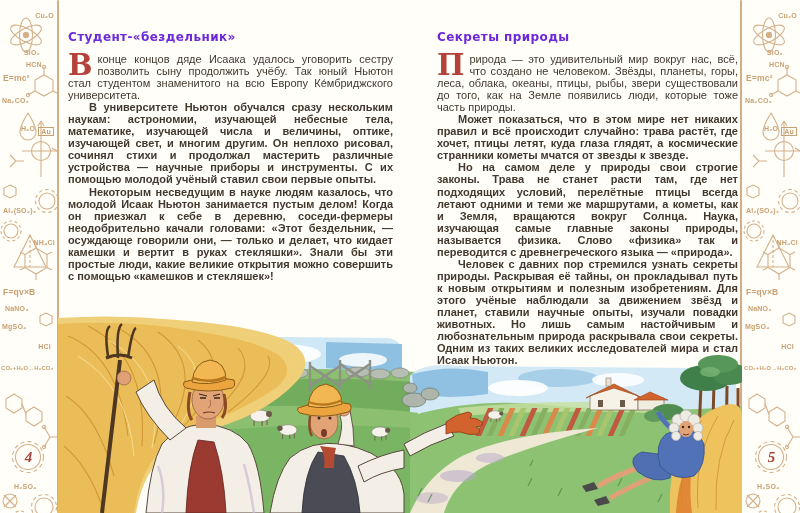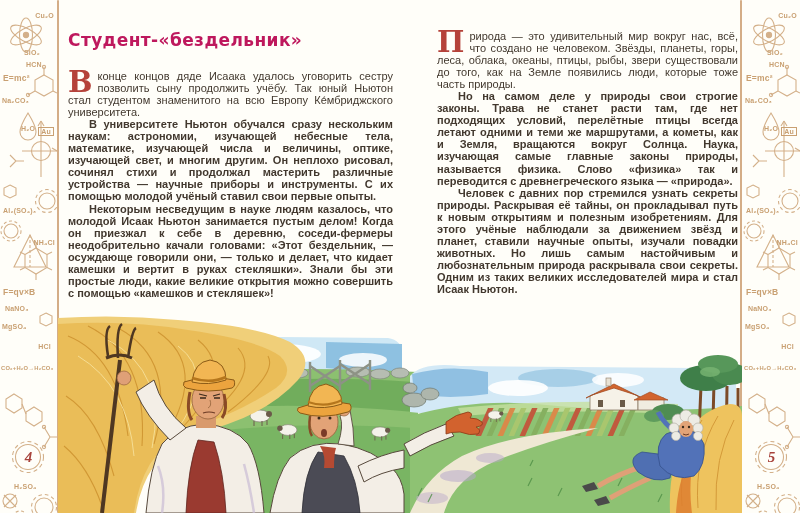--- a/index.html
+++ b/index.html
@@ -29,22 +29,22 @@
   .page-num {
     position: absolute; top: 440px; left: 0; width: 57px; text-align: center;
     font-family: "Liberation Serif", serif; font-style: italic; font-weight: bold;
     font-size: 15px; color: #a8433c;
   }
   .page { position: absolute; top: 30px; }
   .page-left  { left: 68px;  width: 325px; }
   .page-right { left: 437px; width: 301px; }
   .page h1 {
     font-family: "DejaVu Sans", sans-serif;
-    font-size: 17px; font-weight: bold; color: #be185d;
-    letter-spacing: .4px; margin-bottom: 20px;
+    font-size: 12px; font-weight: bold; color: #6d28d9;
+    letter-spacing: .4px; margin-bottom: 9px;
   }
   .page p {
     font-size: 11px; line-height: 12.05px; color: #42382e; text-align: justify;
   }
   .page p.indent { text-indent: 21px; font-weight: bold; }
   .dropcap {
     float: left; font-family: "DejaVu Serif", serif;
     font-size: 29px; line-height: 23px; font-weight: bold;
     color: #b5423a; padding: 1px 5px 0 0;
   }
@@ -237,21 +237,23 @@
 <div class="frame-line frame-line-right"></div>
 
 <div class="page page-left">
   <h1>Студент-«бездельник»</h1>
   <p class="first"><span class="dropcap">В</span><span>конце концов дяде Исаака удалось уговорить сестру позволить сыну продолжить учёбу. Так юный Ньютон стал студентом знаменитого на всю Европу Ке́мбриджского университета.</span></p>
   <p class="indent">В университете Ньютон обучался сразу нескольким наукам: астрономии, изучающей небесные тела, математике, изучающей числа и величины, оптике, изучающей свет, и многим другим. Он неплохо рисовал, сочинял стихи и продолжал мастерить различные устройства — научные приборы и инструменты. С их помощью молодой учёный ставил свои первые опыты.</p>
   <p class="indent">Некоторым несведущим в науке людям казалось, что молодой Исаак Ньютон занимается пустым делом! Когда он приезжал к себе в деревню, соседи-фермеры неодобрительно качали головами: «Этот бездельник, — осуждающе говорили они, — только и делает, что кидает камешки и вертит в руках стекляшки». Знали бы эти простые люди, какие великие открытия можно совершить с помощью «камешков и стекляшек»!</p>
 </div>
 
 <div class="page page-right">
+  <h1>Секреты природы</h1>
   <p class="first"><span class="dropcap">П</span><span>рирода — это удивительный мир вокруг нас, всё, что создано не человеком. Звёзды, планеты, горы, леса, облака, океаны, птицы, рыбы, звери существовали до того, как на Земле появились люди, которые тоже часть природы.</span></p>
+  <p class="indent">Может показаться, что в этом мире нет никаких правил и всё происходит случайно: трава растёт, где хочет, птицы летят, куда глаза глядят, а космические странники кометы мчатся от звезды к звезде.</p>
   <p class="indent">Но на самом деле у природы свои строгие законы. Трава не станет расти там, где нет подходящих условий, перелётные птицы всегда летают одними и теми же маршрутами, а кометы, как и Земля, вращаются вокруг Солнца. Наука, изучающая самые главные законы природы, называется физика. Слово «физика» так и переводится с древнегреческого языка — «природа».</p>
   <p class="indent">Человек с давних пор стремился узнать секреты природы. Раскрывая её тайны, он прокладывал путь к новым открытиям и полезным изобретениям. Для этого учёные наблюдали за движением звёзд и планет, ставили научные опыты, изучали повадки животных. Но лишь самым настойчивым и любознательным природа раскрывала свои секреты. Одним из таких великих исследователей мира и стал Исаак Ньютон.</p>
 </div>
 
 <svg class="illustration" viewBox="0 0 684 197">
 
   <g>
     <path d="M110,30 Q115,18 135,20 L330,22 Q345,24 344,40 L344,92 Q300,80 250,86 L150,82 Q112,74 110,55 Z" fill="#cfe8f5"></path>
     <path d="M112,26 Q150,14 195,24 L195,46 Q150,52 114,46 Z" fill="#74abd8" opacity=".85"></path>
     <path d="M268,26 L344,28 L344,62 Q300,54 268,52 Z" fill="#86bcdf" opacity=".9"></path>

